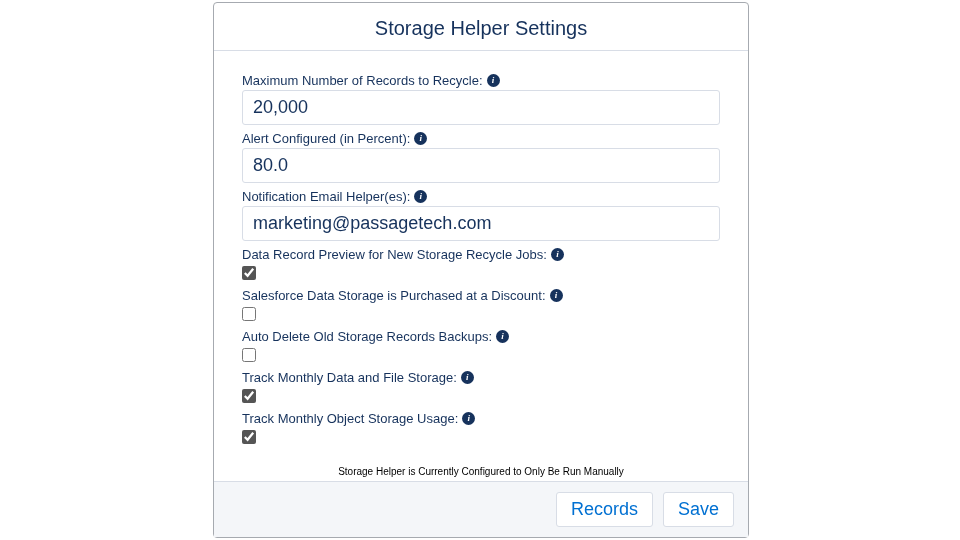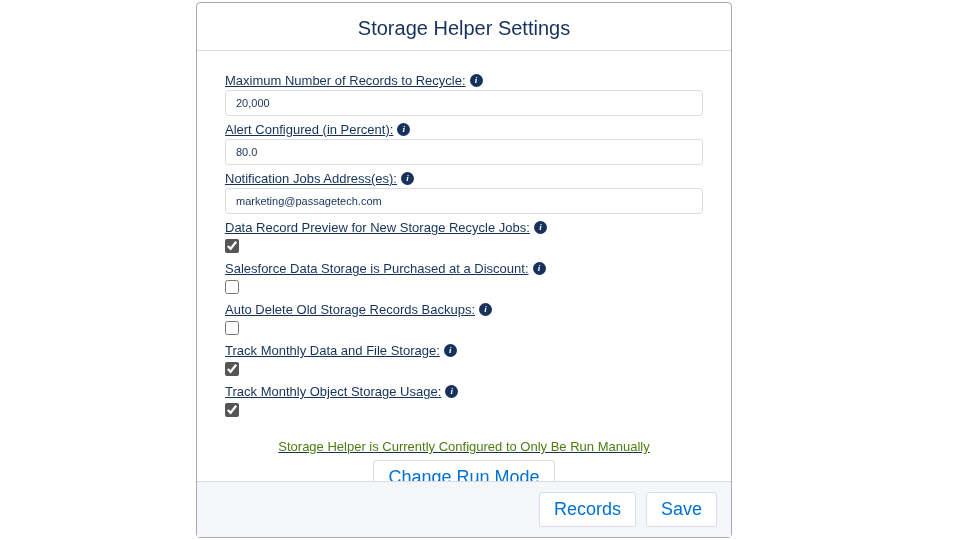--- a/index.html
+++ b/index.html
@@ -6,21 +6,21 @@
   html, body {
     margin: 0; padding: 0;
     width: 960px; height: 540px;
     font-family: "Salesforce Sans", -apple-system, "Segoe UI", Arial, sans-serif;
     background: #ffffff;
     color: #16325c;
     font-size: 13px;
   }
   .modal {
     position: absolute;
-    left: 196px; top: 2px;
+    left: 213px; top: 2px;
     width: 536px; height: 536px;
     border: 1px solid #a6aab0;
     border-radius: 4px;
     background: #fff;
     display: flex;
     flex-direction: column;
   }
   .modal-header {
     padding: 14px 0 10px;
     text-align: center;
@@ -29,21 +29,20 @@
   .modal-header h1 {
     margin: 0;
     font-size: 20px;
     font-weight: 400;
     color: #16325c;
   }
   .modal-body {
     flex: 1 1 auto;
     padding: 22px 28px 12px;
     overflow: hidden;
-    text-decoration: underline;
   }
   .field-label {
     font-size: 13px;
     color: #16325c;
     margin-bottom: 2px;
     display: flex;
     align-items: center;
     gap: 4px;
   }
   .info-icon {
@@ -55,37 +54,37 @@
     align-items: center; justify-content: center;
     font-size: 9px; font-weight: bold;
     font-style: italic;
     font-family: Georgia, serif;
     cursor: pointer;
     line-height: 1;
   }
   input[type="text"] {
     width: 100%;
     padding: 6px 10px;
-    font-size: 11px;
+    font-size: 18px;
     border: 1px solid #d8dde6;
     border-radius: 3px;
     color: #16325c;
     margin-bottom: 6px;
   }
   input[type="checkbox"] {
     width: 14px; height: 14px;
     margin: 2px 0 6px 0;
     accent-color: #555;
   }
   .check-group { margin-bottom: 2px; }
   .status-row {
     text-align: center;
     margin-top: 16px;
-    font-size: 13px;
-    color: #4d7c0f;
+    font-size: 10px;
+    color: #000000;
   }
   .change-mode-row {
     text-align: center;
     margin-top: 6px;
   }
   .btn {
     display: inline-block;
     padding: 6px 14px;
     font-size: 18px;
     border: 1px solid #d8dde6;
@@ -124,21 +123,21 @@
 
     
     <div class="field-label">
       <span>Alert Configured (in Percent):</span>
       <span class="info-icon">i</span>
     </div>
     <input type="text" value="80.0" style="">
 
     
     <div class="field-label">
-      <span>Notification Jobs Address(es):</span>
+      <span>Notification Email Helper(es):</span>
       <span class="info-icon">i</span>
     </div>
     <input type="text" value="marketing@passagetech.com" style="">
 
     
     <div class="check-group">
       <div class="field-label">
         <span>Data Record Preview for New Storage Recycle Jobs:</span>
         <span class="info-icon">i</span>
       </div>

